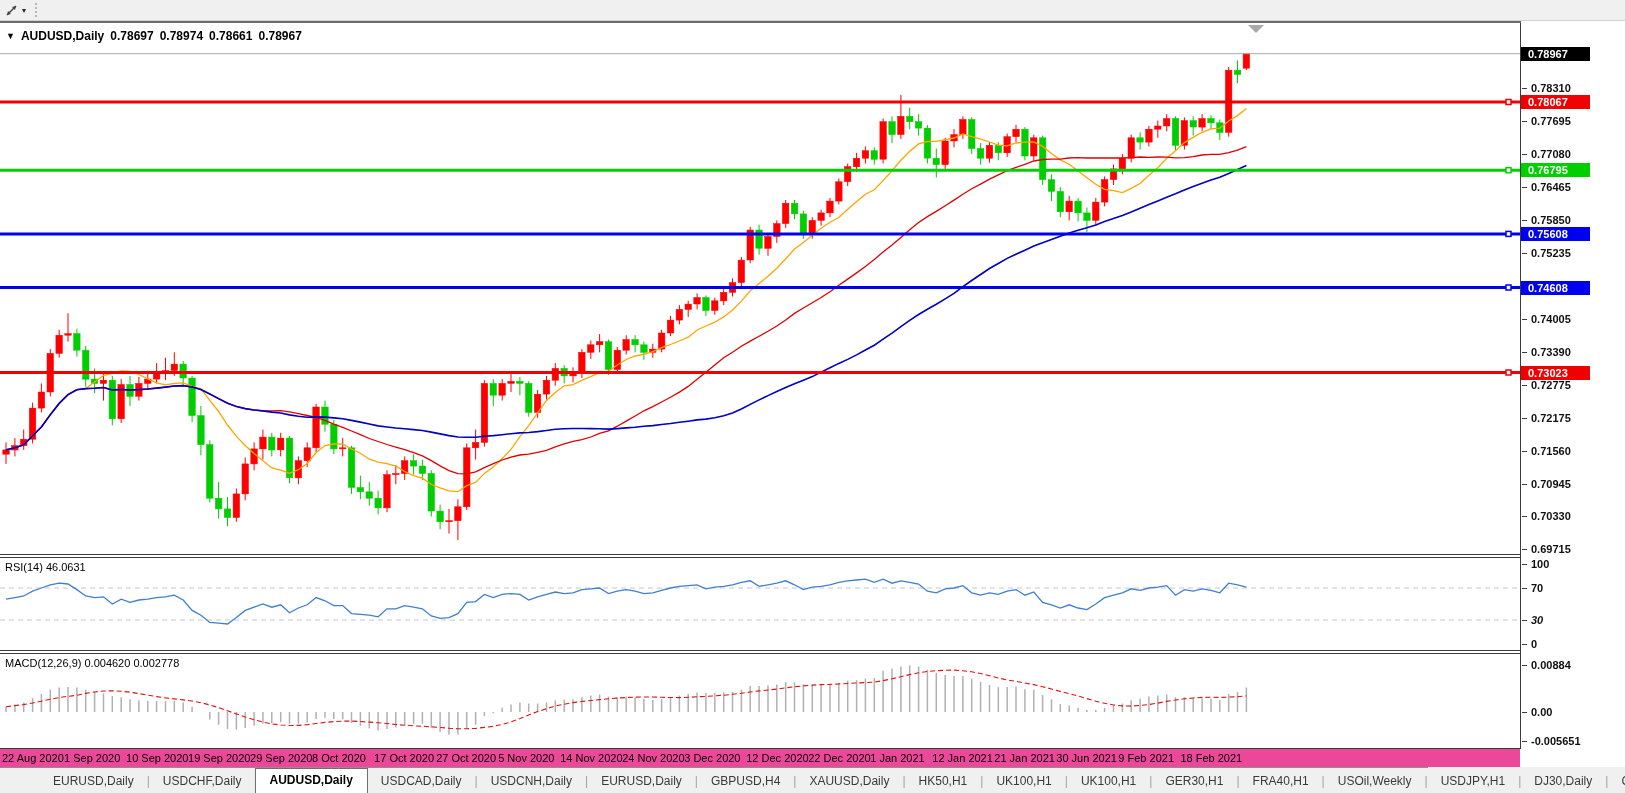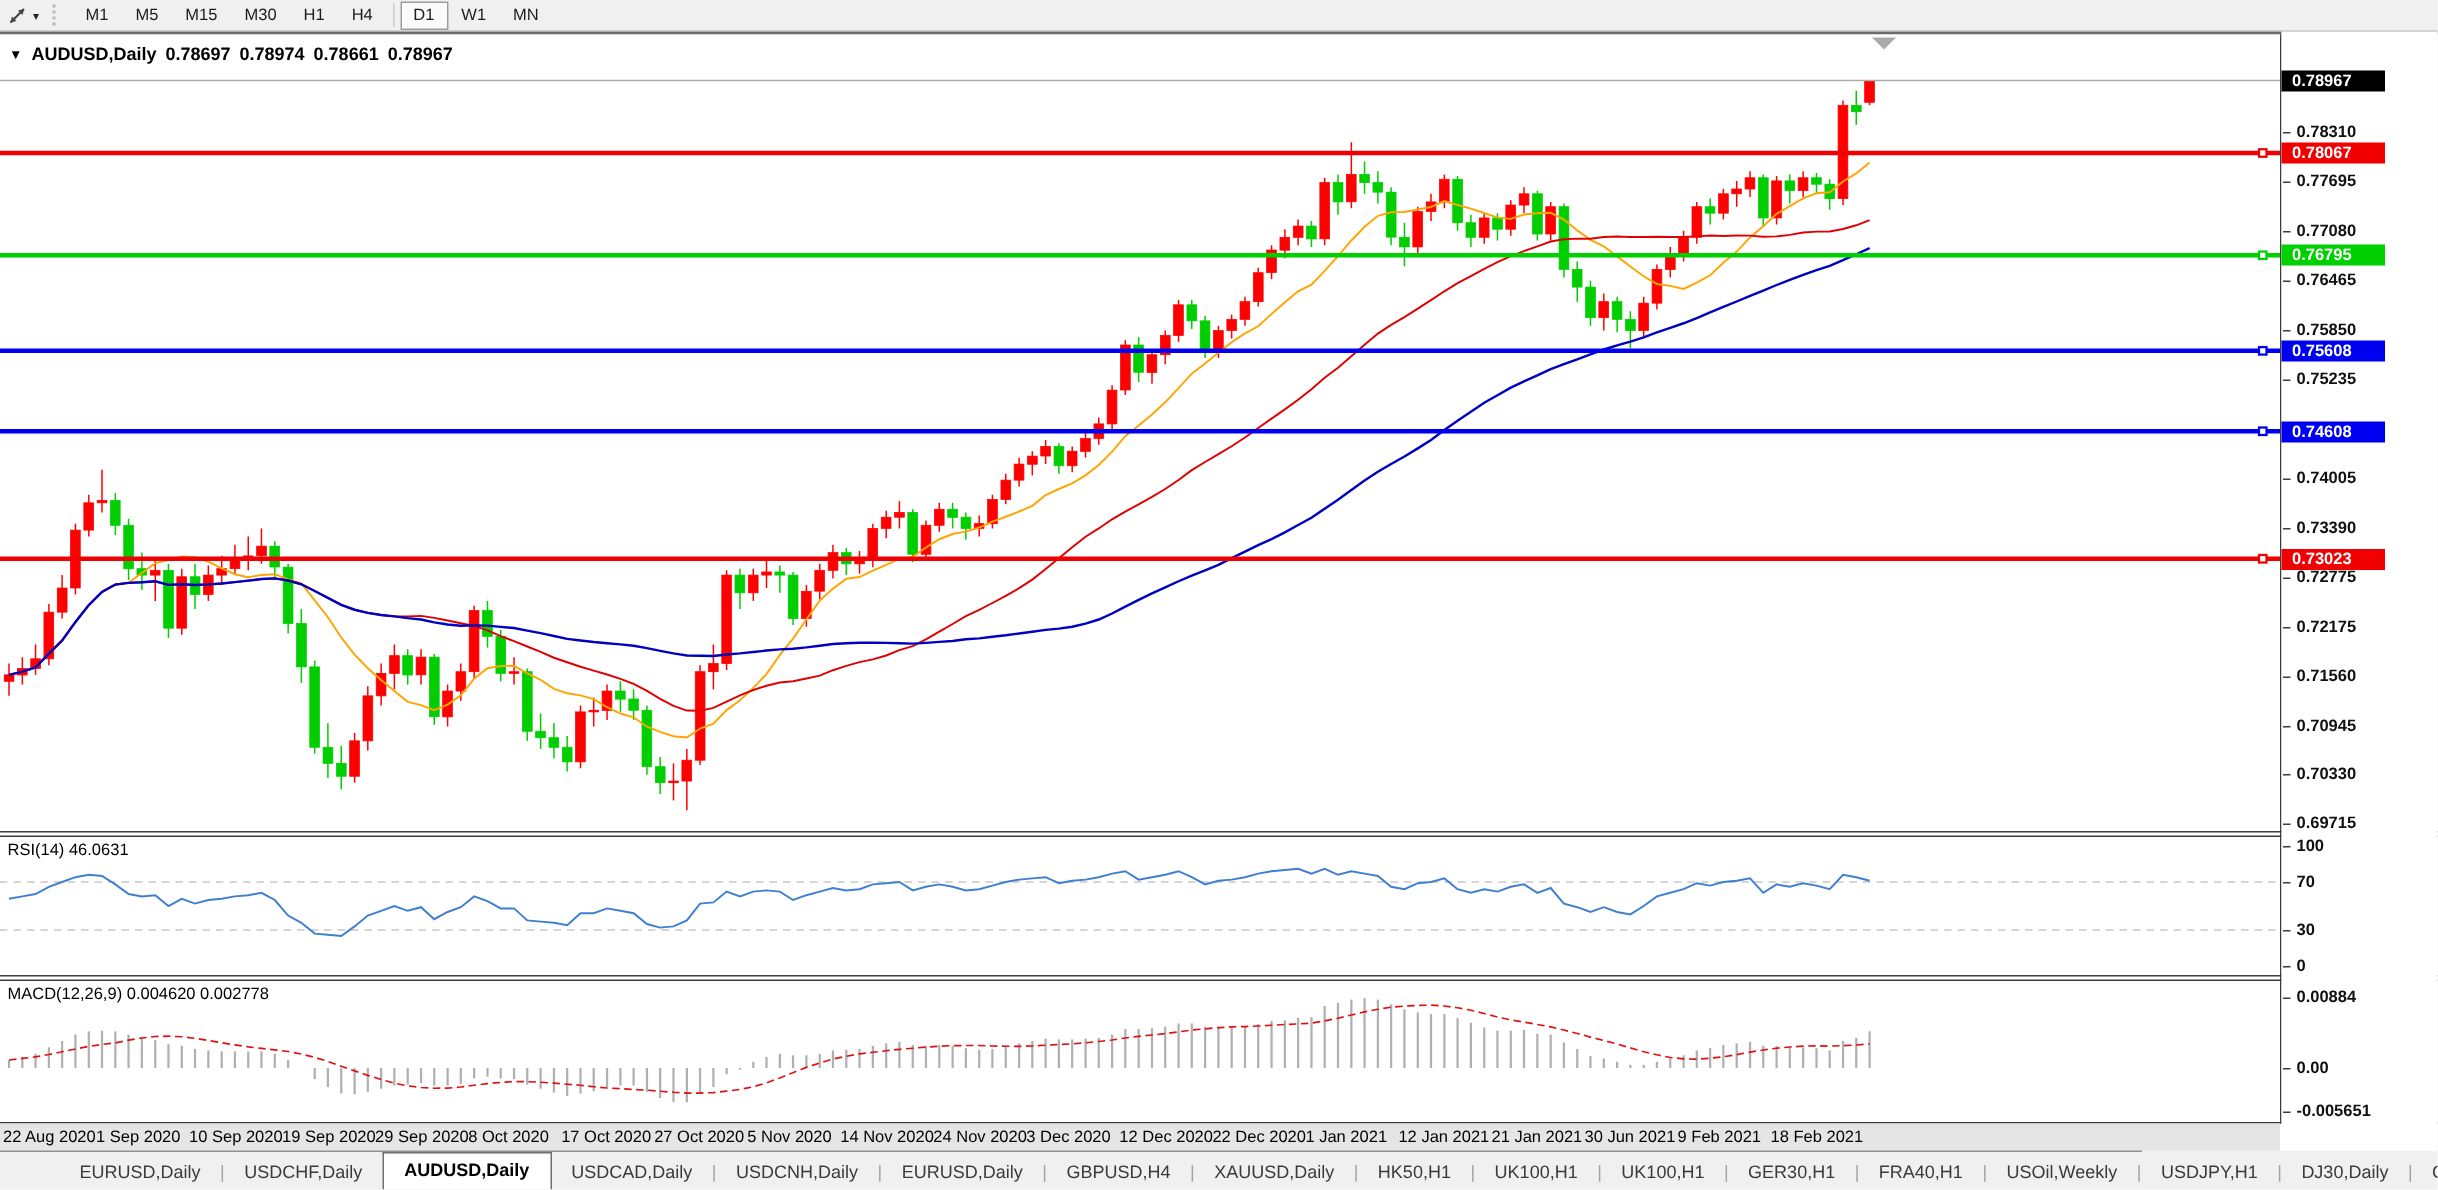--- a/index.html
+++ b/index.html
@@ -32,21 +32,21 @@
   .chart-title .arrow{font-size:9px;}
   .pane-label{position:absolute;left:5px;top:3px;font-size:11px;color:#000;z-index:6;white-space:nowrap;}
   
   .axis{position:absolute;left:1521px;top:0;width:104px;height:746px;background:#fff;}
   .tick{position:absolute;left:0;padding-left:10px;font-size:11px;font-weight:bold;color:#101010;
     line-height:13px;white-space:nowrap;}
   .tick::before{content:"";position:absolute;left:1px;top:6px;width:5px;height:1px;background:#3c3c3c;}
   .badge{position:absolute;left:0;width:62px;font-size:11px;font-weight:bold;color:#fff;
     line-height:14px;padding-left:7px;white-space:nowrap;}
   
-  .dates{position:absolute;left:0;top:728px;width:1520px;height:18px;background:#e5e5e5;}
+  .dates{position:absolute;left:0;top:728px;width:1520px;height:18px;background:#ec4899;}
   .dates span{position:absolute;top:3px;font-size:11px;color:#000;white-space:nowrap;}
   
   .tabbar{position:absolute;top:767px;left:0;width:1428px;height:26px;background:#f0f0f0;
     border-top:1px solid #8f8f8f;display:flex;align-items:flex-end;padding-left:40px;
     box-sizing:border-box;}
   .tab{font-size:12px;color:#3a3a3a;padding:4px 13px 5px 13px;white-space:nowrap;cursor:default;}
   .tab.active{background:#ffffff;border:1px solid #6f6f6f;border-bottom:none;
     font-weight:bold;color:#000;padding:4px 14px 6px 14px;}
   .pipe{color:#a2a2a2;font-size:12px;padding:4px 0 5px 0;}
 </style>
@@ -56,32 +56,20 @@
 <div class="toolbar">
   <div class="tool-icon">
     <svg width="16" height="16" viewBox="0 0 16 16">
       <path d="M3 13 L12 4" stroke="#444" stroke-width="1.4" fill="none"></path>
       <path d="M12 4 l-4 1 3 3 z" fill="#444"></path>
       <path d="M3 13 l1 -4 3 3 z" fill="#444"></path>
     </svg>
     <span class="tool-caret">▾</span>
   </div>
   <div class="grip"></div>
-  <div id="tf-buttons" style="display:flex;align-items:center;">
-      <div class="tfbtn">M1</div>
-      <div class="tfbtn">M5</div>
-      <div class="tfbtn">M15</div>
-      <div class="tfbtn">M30</div>
-      <div class="tfbtn">H1</div>
-      <div class="tfbtn">H4</div>
-      <div class="vsep"></div>
-      <div class="tfbtn active">D1</div>
-      <div class="tfbtn">W1</div>
-      <div class="tfbtn">MN</div>
-    </div>
 </div>
 
 <div class="window">
   <div class="topline"></div>
 
   <div class="pane" id="main-pane" style="top:2px;height:531px;">
     <div class="chart-title">
       <span class="arrow">▼</span>
       <span>AUDUSD,Daily</span>
       <span>0.78697</span>
@@ -574,21 +562,21 @@
       <div class="tick" style="top: 489.491px;">0.70330</div>
       <div class="tick" style="top: 522.477px;">0.69715</div>
       <div class="badge" style="top: 25.7336px; background: rgb(0, 0, 0);">0.78967</div>
       <div class="badge" style="top: 74.0064px; background: rgb(240, 0, 0);">0.78067</div>
       <div class="badge" style="top: 142.232px; background: rgb(0, 208, 0);">0.76795</div>
       <div class="badge" style="top: 205.898px; background: rgb(0, 0, 240);">0.75608</div>
       <div class="badge" style="top: 259.535px; background: rgb(0, 0, 240);">0.74608</div>
       <div class="badge" style="top: 344.548px; background: rgb(240, 0, 0);">0.73023</div>
       <div class="tick" style="top: 536.5px;">100</div>
       <div class="tick" style="top: 560.5px;">70</div>
-      <div class="tick" style="top: 592.5px;">30</div>
+      <div class="tick" style="top: 592.5px; font-style: italic;">30</div>
       <div class="tick" style="top: 616.5px;">0</div>
       <div class="tick" style="top: 637.646px;">0.00884</div>
       <div class="tick" style="top: 684.501px;">0.00</div>
       <div class="tick" style="top: 714.452px;">-0.005651</div>
     </div>
 
   <div class="dates" id="dates">
       <span style="left: 2px;">22 Aug 2020</span>
       <span style="left: 64.02px;">1 Sep 2020</span>
       <span style="left: 126.04px;">10 Sep 2020</span>

